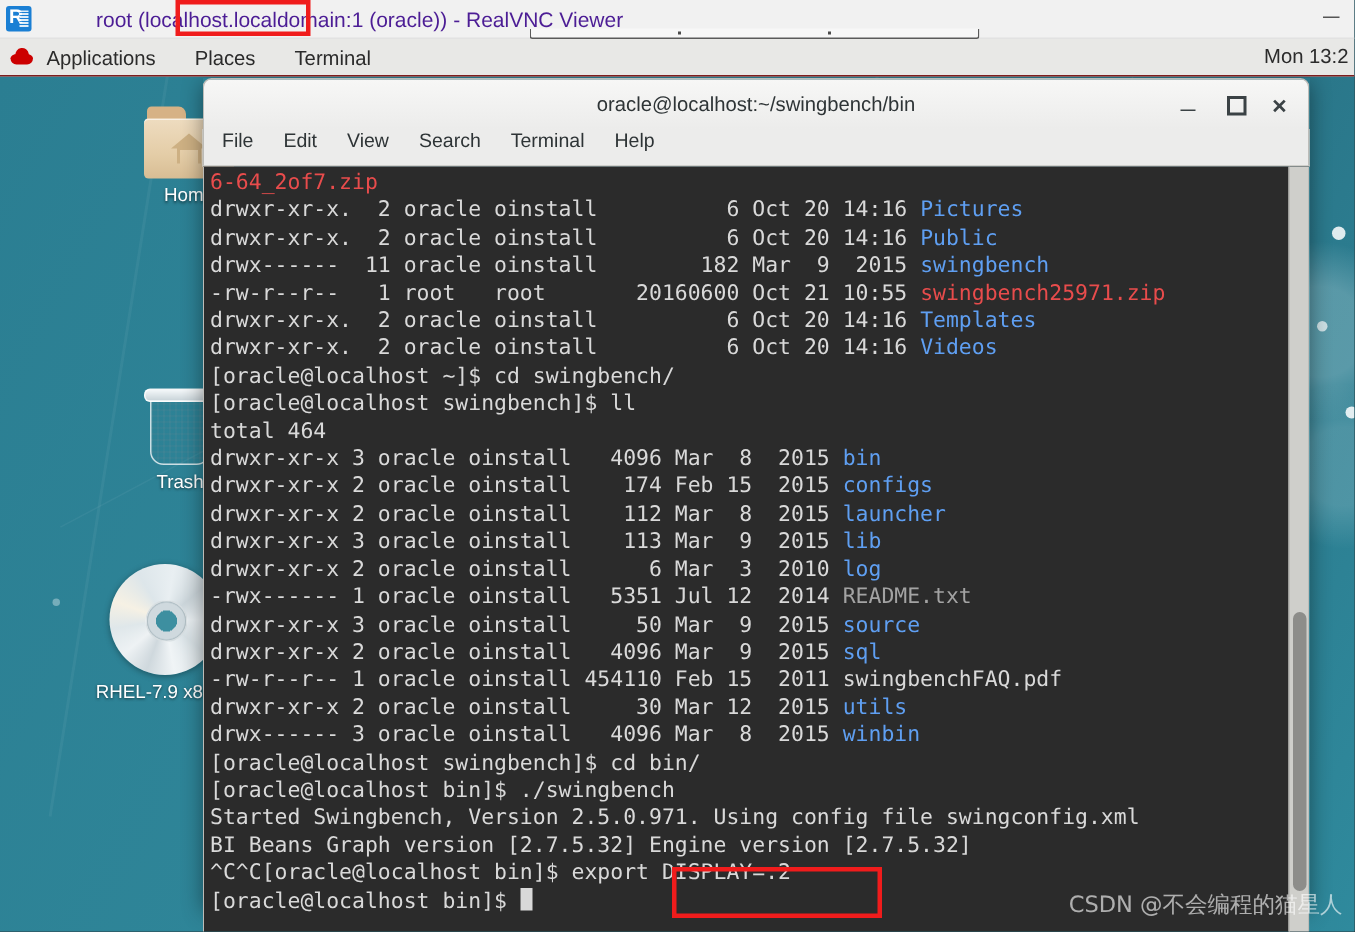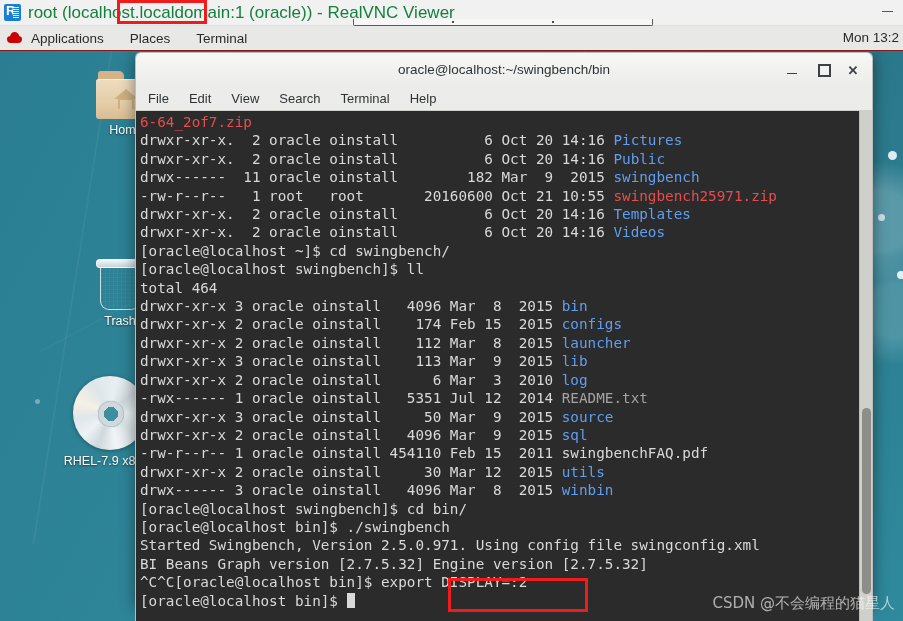--- a/index.html
+++ b/index.html
@@ -30,21 +30,21 @@
     font-family: "Liberation Sans", sans-serif;
   }
   #vnc-logo::after {
     content: "";
     position: absolute; right: 2px; top: 3px; width: 6px; height: 11px;
     background:
       repeating-linear-gradient(to bottom, #ffffff 0 1px, #1a7fd4 1px 2px);
     opacity: .85;
   }
   #vnc-title-text {
-    font-size: 17px; color: #15803d; white-space: nowrap;
+    font-size: 14px; color: #4c1d95; white-space: nowrap; margin-left: 36px;
   }
   #vnc-min {
     position: absolute; right: 10px; top: 11px;
     width: 11px; height: 1px; background: #555;
   }
   
   #vnc-toolbar-handle {
     position: absolute; left: 353px; top: 19px; width: 300px; height: 7px;
     border: 1px solid #5a5a5a; border-top: none; border-radius: 0 0 2px 2px;
     background: #f7f7f7; z-index: 41;
@@ -225,21 +225,21 @@
   }
   #term-close::after {
     content: "✕"; font-size: 13px; font-weight: bold; line-height: 1;
   }
 
   #term-menubar {
     height: 25px;
     background: #ececeb;
     border-left: 1px solid #bcbcb8; border-right: 1px solid #bcbcb8;
     border-bottom: 1px solid #cfcfcb;
-    display: flex; align-items: center; padding-left: 12px;
+    display: flex; padding-left: 12px;
   }
   .term-menu {
     font-size: 13px; color: #2e3436; margin-right: 20px; white-space: nowrap;
   }
 
   #term-body {
     position: relative;
     height: 550px;
     background: #2b2b2b;
     border: 1px solid #bcbcb8; border-top: none;

